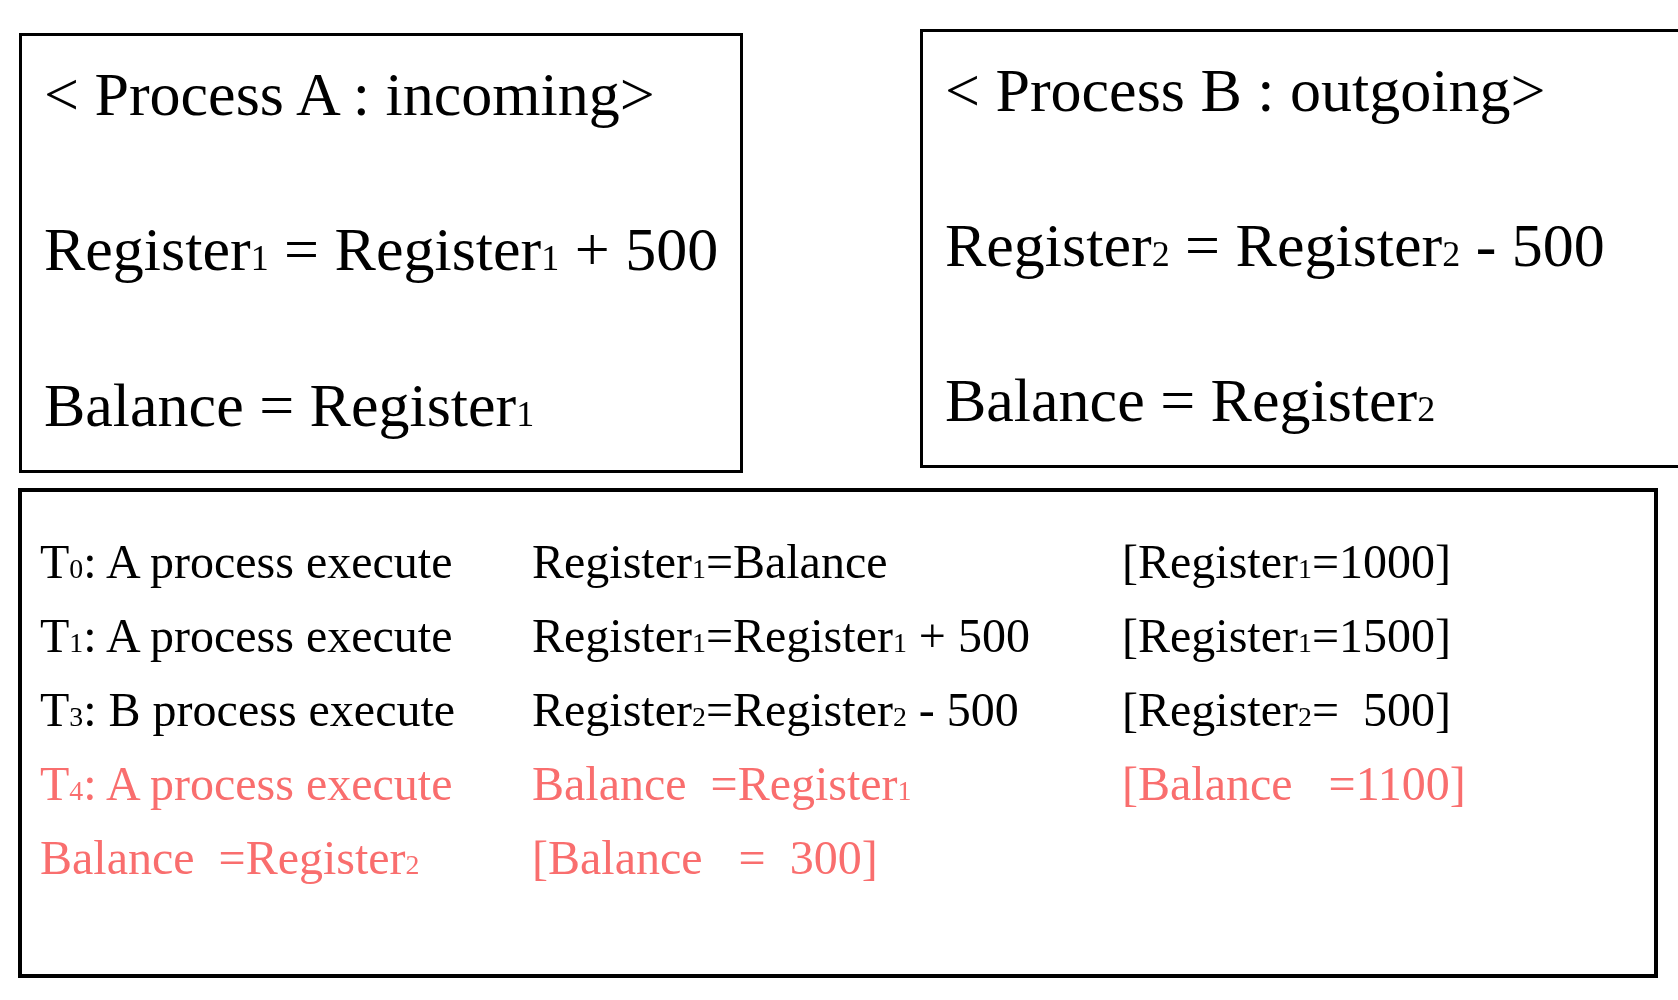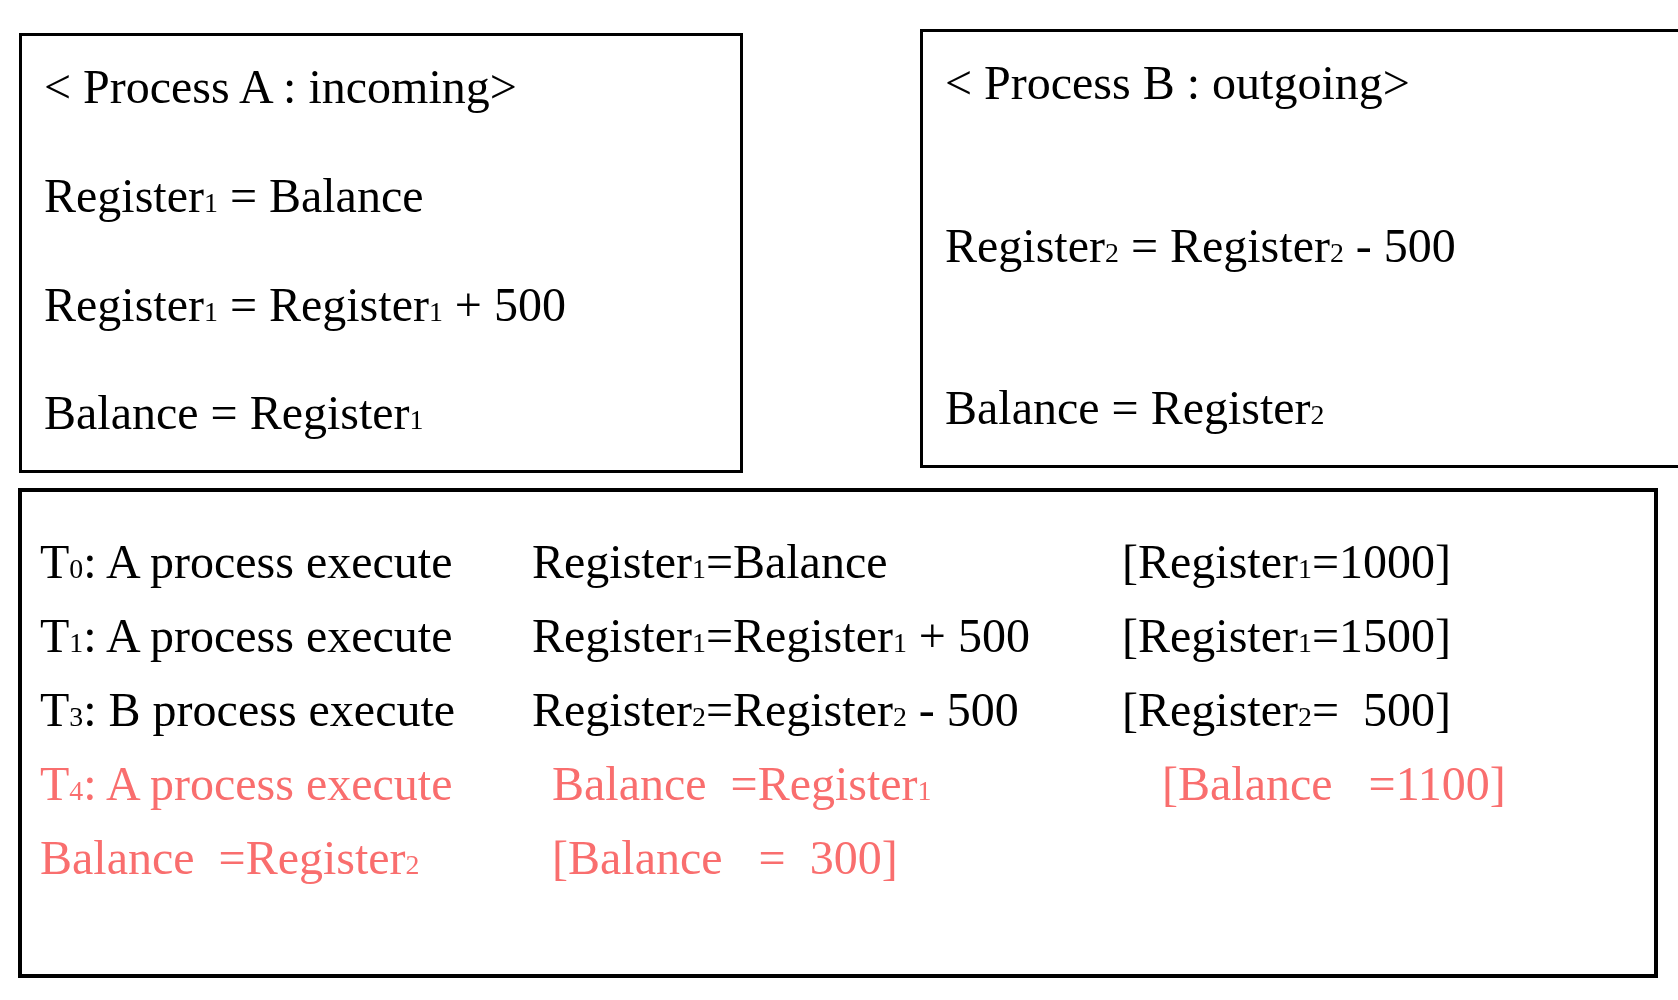--- a/index.html
+++ b/index.html
@@ -19,21 +19,21 @@
     overflow:hidden;
   }
   .procbox{
     position:absolute;
     box-sizing:border-box;
     border:3px solid var(--border);
     display:flex;
     flex-direction:column;
     justify-content:space-between;
     padding:24px 14px 30px 22px;
-    font-size:48px;
+    font-size:62px;
     line-height:1.12;
     white-space:pre;
   }
   #box-a{left:19px;top:33px;width:724px;height:440px;}
   #box-b{left:920px;top:29px;width:824px;height:439px;}
   .timeline{
     position:absolute;
     left:18px;top:488px;
     width:1640px;height:490px;
     box-sizing:border-box;
@@ -44,32 +44,31 @@
     font-size:48px;
     line-height:1.1;
     white-space:pre;
   }
   .trow{
     display:grid;
     grid-template-columns:492px 590px 1fr;
     height:74px;
     align-items:center;
   }
-  .trow.highlight{color:var(--hl);gap:20px;}
+  .trow.highlight{color:var(--hl);}
   .sub{font-size:0.58em;line-height:1;}
   .cell{overflow:visible;margin-top:36px;}
 </style>
 </head>
 <body>
 
 <div class="canvas">
 
   <div class="procbox" id="box-a">
     <div class="line">&lt; Process A : incoming&gt;</div>
-    <div class="line">Register<span class="sub">1</span> = Balance</div>
     <div class="line">Register<span class="sub">1</span> = Register<span class="sub">1</span> + 500</div>
     <div class="line">Balance = Register<span class="sub">1</span></div>
   </div>
 
   <div class="procbox" id="box-b">
     <div class="line">&lt; Process B : outgoing&gt;</div>
     <div class="line">Register<span class="sub">2</span> = Register<span class="sub">2</span> - 500</div>
     <div class="line">Balance = Register<span class="sub">2</span></div>
   </div>
 

